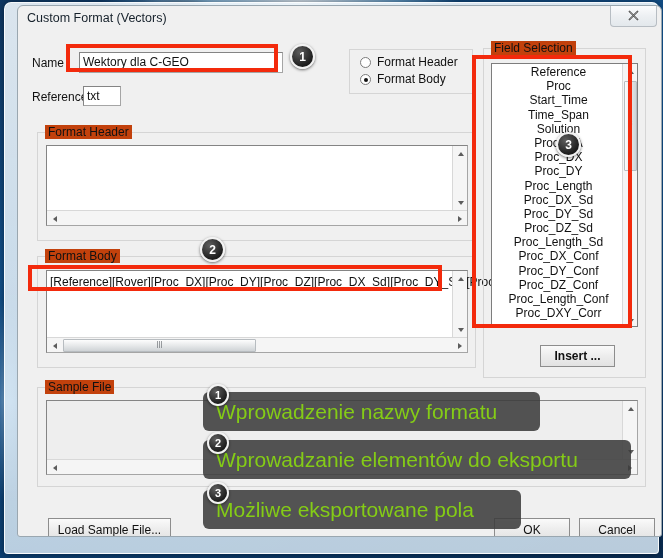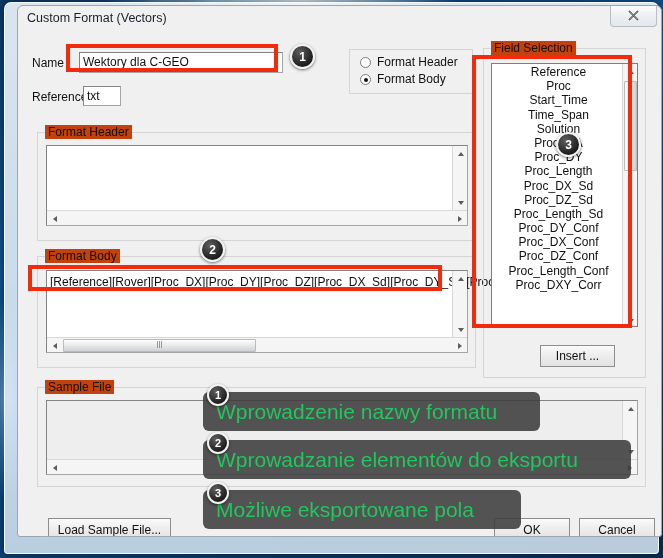--- a/index.html
+++ b/index.html
@@ -143,21 +143,21 @@
     box-shadow:0 1px 3px rgba(0,0,0,.55);
     color:#fff;font-size:12px;font-weight:bold;
     display:flex;align-items:center;justify-content:center;
     box-sizing:border-box;
   }
   .badge.sm{width:22px;height:22px;font-size:11px;}
   
   .callout{
     position:absolute;background:rgba(60,60,60,.88);
     border-radius:6px;
-    color:#22c55e;font-size:21px;
+    color:#84cc16;font-size:21px;
     display:flex;align-items:center;
     padding-left:13px;box-sizing:border-box;
     white-space:nowrap;
   }
 </style>
 </head>
 <body>
 
 <div id="desktop">
   <div class="blob"></div>
@@ -255,45 +255,47 @@
   </div>
 
   <div id="field-list" style="left:473px;top:57px;width:147px;height:264px;">
     <div class="items">
         <div class="li">Reference</div>
         <div class="li">Proc</div>
         <div class="li">Start_Time</div>
         <div class="li">Time_Span</div>
         <div class="li">Solution</div>
         <div class="li">Proc_QA</div>
+        <div class="li">Proc_DX</div>
         <div class="li">Proc_DY</div>
         <div class="li">Proc_Length</div>
         <div class="li">Proc_DX_Sd</div>
+        <div class="li">Proc_DY_Sd</div>
         <div class="li">Proc_DZ_Sd</div>
         <div class="li">Proc_Length_Sd</div>
+        <div class="li">Proc_DX_Conf</div>
         <div class="li">Proc_DY_Conf</div>
-        <div class="li">Proc_DX_Conf</div>
         <div class="li">Proc_DZ_Conf</div>
         <div class="li">Proc_Length_Conf</div>
         <div class="li">Proc_DXY_Corr</div>
       </div>
     <div class="vsb" style="right:0;top:0;height:264px;">
       <div class="arw up" style="left:0;top:0;">
           <i></i>
         </div>
       <div class="arw dn" style="left:0;bottom:0;">
           <i></i>
         </div>
       <div class="thumbv" style="top:17px;height:90px;">
         <div class="grip" style="left:3px;top:40px;line-height:3px;">≡</div>
       </div>
     </div>
   </div>
 
-  <div class="btn" style="left:522px;top:339px;width:75px;height:22px;">Insert ...</div>
+  <div class="btn" style="left:522px;top:339px;width:75px;height:22px;font-weight:bold;">Insert ...</div>
 
   <div class="group" style="left:19px;top:381px;width:609px;height:100px;">
     <div class="gtitle">Sample File</div>
     <div class="tbox" style="left:8px;top:12px;width:592px;height:75px;background:#eeeeee;">
       <div class="val"></div>
       <div class="vsb" style="right:0;top:0;height:58px;">
         <div class="arw up" style="left:0;top:0;">
             <i></i>
           </div>
         <div class="arw dn" style="left:0;bottom:0;">

